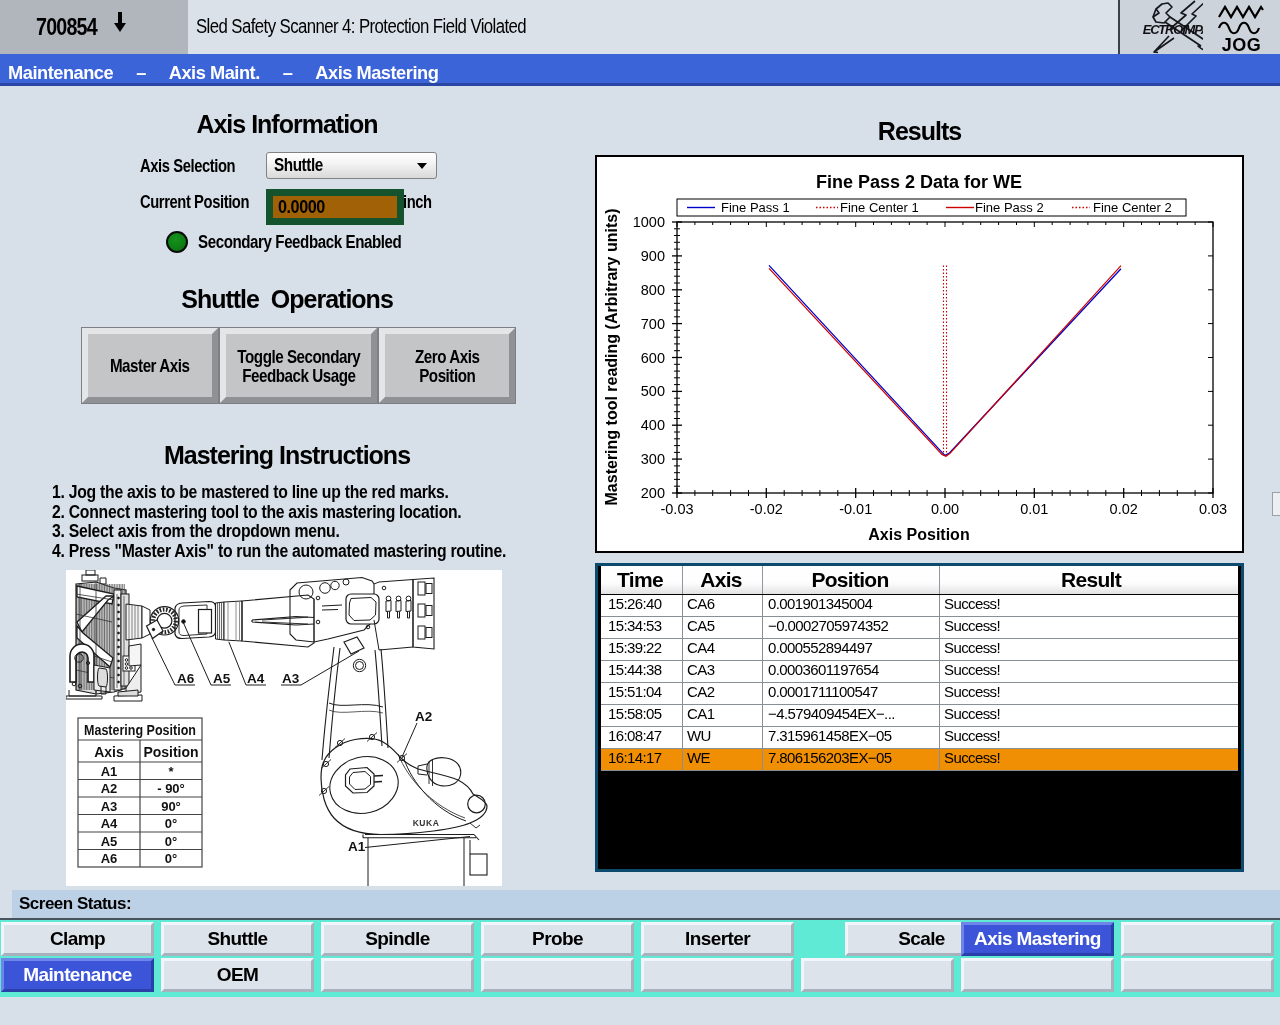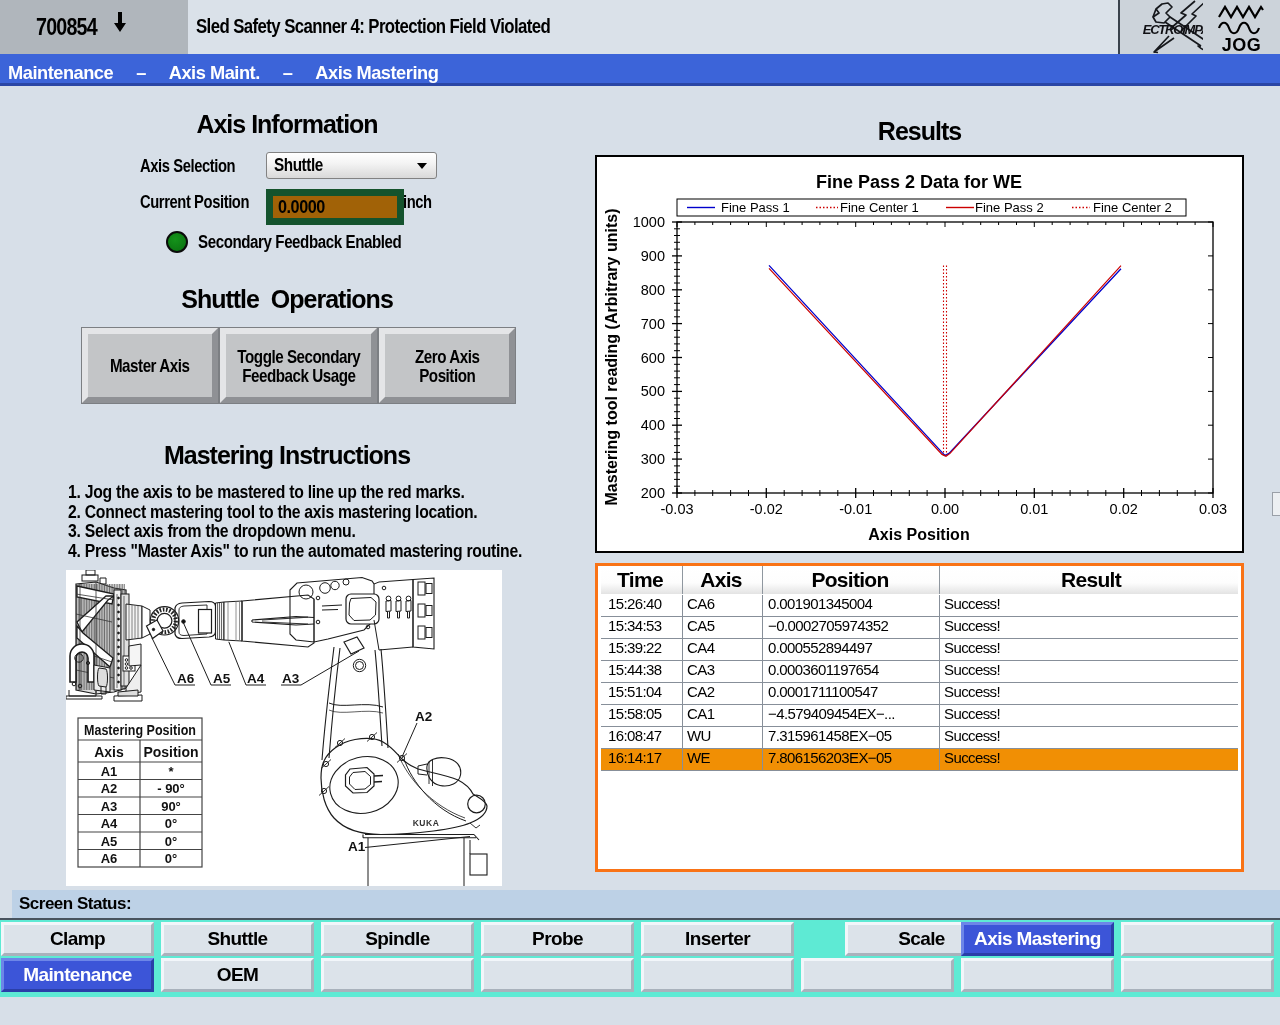--- a/index.html
+++ b/index.html
@@ -4,21 +4,21 @@
 html,body{margin:0;padding:0;}
 body{width:1280px;height:1025px;background:#d7dfe8;font-family:"Liberation Sans",sans-serif;overflow:hidden;position:relative;}
 .abs{position:absolute;}
 .b{font-weight:bold;letter-spacing:-0.5px;}
 .cx{display:inline-block;transform-origin:0 50%;white-space:nowrap;}
 .cxc{display:inline-block;transform-origin:50% 50%;white-space:nowrap;}
 
 #topbar{left:0;top:0;width:1280px;height:54px;background:#dae1e9;}
 #numbox{left:0;top:0;width:188px;height:54px;background:#b0b6bc;}
 #numtxt{left:36px;top:13px;font-size:24px;font-weight:bold;letter-spacing:-1px;color:#000;}
-#title{left:196px;top:15px;font-size:20px;font-weight:bold;letter-spacing:-0.7px;color:#000;}
+#title{left:196px;top:15px;font-size:20px;font-weight:normal;letter-spacing:-0.7px;color:#000;}
 #logobox{left:1118px;top:0;width:83px;height:64px;border-left:2px solid #39424c;border-right:2px solid #39424c;background:#ccd3da;padding-left:16px;}
 #jogbox{left:1203px;top:0;width:77px;height:54px;background:#ccd3da;}
 
 #nav{left:0;top:54px;width:1280px;height:29px;background:#3c64d9;border-bottom:3px solid #2a46a5;}
 #nav span{position:absolute;left:4px;top:4px;color:#fff;font-size:19px;font-weight:bold;letter-spacing:-0.5px;}
 
 .h1{font-size:25px;font-weight:bold;letter-spacing:-1px;color:#000;}
 #axinfo{left:0;top:110px;width:574px;text-align:center;}
 #lblAxisSel{left:140px;top:156px;font-size:18px;}
 #lblCurPos{left:140px;top:192px;font-size:18px;}
@@ -29,27 +29,27 @@
 #input .t{position:absolute;left:5px;top:1px;font-size:18px;font-weight:bold;letter-spacing:-0.5px;}
 #inch{left:403px;top:192px;font-size:18px;}
 #led{left:166px;top:231px;width:18px;height:18px;border-radius:50%;background:radial-gradient(circle at 40% 35%,#14931a,#0a6e10);border:2px solid #0b0b0b;}
 #ledlbl{left:198px;top:232px;font-size:18px;}
 #shuttleops{left:0;top:285px;width:574px;text-align:center;}
 .btn3d{background:#c3c5c7;border-style:solid;border-width:6px;border-color:#e4e5e7 #8f9195 #8f9195 #e4e5e7;outline:1px solid #7c7f83;display:flex;align-items:center;justify-content:center;text-align:center;font-size:19px;font-weight:bold;letter-spacing:-0.6px;line-height:19px;color:#000;}
 #btn1{left:82px;top:328px;width:124px;height:63px;}
 #btn2{left:220px;top:328px;width:145px;height:63px;}
 #btn3{left:379px;top:328px;width:124px;height:63px;}
 #mastinst{left:0;top:441px;width:574px;text-align:center;}
-#instr{left:68px;top:483px;font-size:18px;font-weight:bold;letter-spacing:-0.3px;line-height:19.7px;color:#000;}
+#instr{left:52px;top:483px;font-size:18px;font-weight:bold;letter-spacing:-0.3px;line-height:19.7px;color:#000;}
 #robot{left:66px;top:570px;width:436px;height:316px;background:#fff;}
 
 #results{left:595px;top:117px;width:649px;text-align:center;}
 #chart{left:595px;top:155px;width:645px;height:394px;background:#fff;border:2px solid #000;}
 
-#rtable{left:595px;top:563px;width:643px;height:303px;background:#ffffff;border:3px solid #f97316;}
+#rtable{left:595px;top:563px;width:643px;height:303px;background:#000000;border:3px solid #0c4a6e;}
 #rtable .hdr{position:absolute;left:3px;top:0px;right:3px;height:28px;background:linear-gradient(#ffffff,#fdfdfd 60%,#e3e3e3);}
 #rtable .hc{position:absolute;top:2px;font-size:21px;font-weight:bold;letter-spacing:-0.7px;text-align:center;}
 .row{position:absolute;left:3px;right:3px;height:21px;background:#fff;border-bottom:1px solid #878f99;}
 .row .c{position:absolute;top:0px;font-size:15px;font-weight:normal;letter-spacing:-0.6px;white-space:nowrap;}
 .vline{position:absolute;top:0;bottom:0;width:1px;background:#878f99;}
 #notch{left:1272px;top:492px;width:8px;height:22px;background:#eceff2;border:1px solid #9aa0a8;}
 
 #sstatus{left:12px;top:890px;width:1280px;height:28px;background:#bdd1e6;}
 #sstatus span{position:absolute;left:7px;top:4px;font-size:17px;font-weight:bold;letter-spacing:-0.5px;}
 #dbar{left:0;top:918px;width:1280px;height:30px;background:#49535e;}

